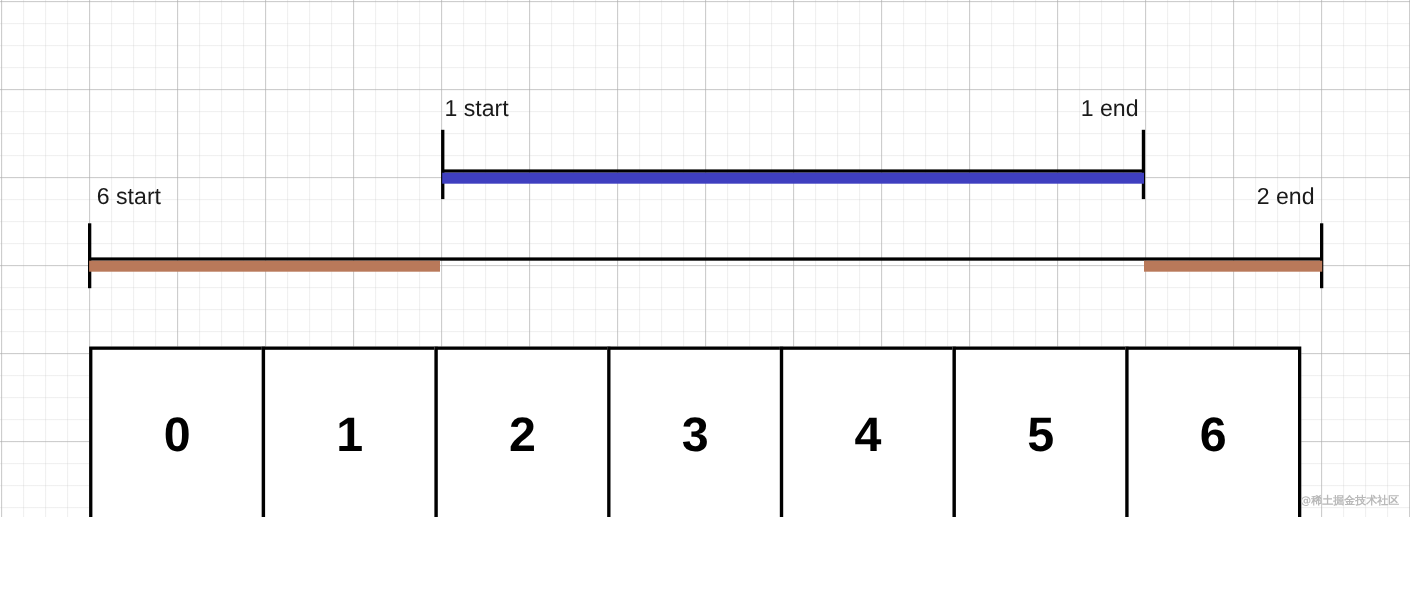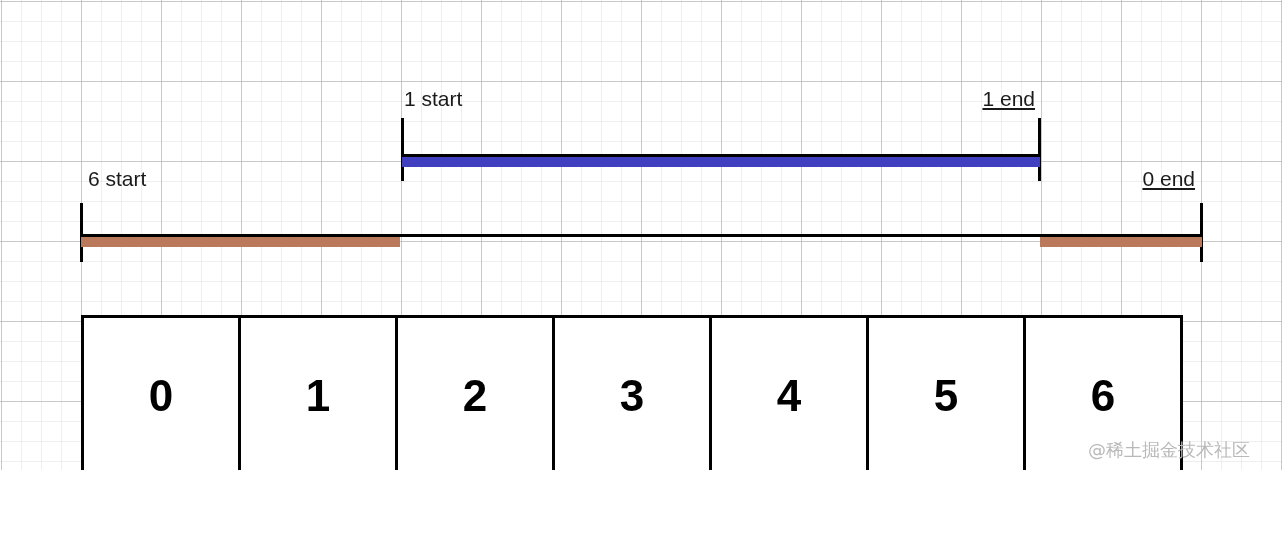--- a/index.html
+++ b/index.html
@@ -39,21 +39,21 @@
 
   
   .ivl-label {
     position: absolute;
     font-size: 21px;
     line-height: 21px;
     color: #1a1a1a;
     white-space: nowrap;
     font-family: "Liberation Sans", sans-serif;
   }
-  .ivl-label.right { text-align: right; text-decoration: underline; }
+  .ivl-label.right { text-align: right; }
 
   
   .rule-black {
     position: absolute;
     height: 3px;
     background: #000000;
   }
   .seg {
     position: absolute;
     height: 10px;
@@ -79,26 +79,27 @@
     font-size: 44px;
     font-weight: bold;
     color: #000000;
     font-family: "Liberation Sans", sans-serif;
   }
   .cell:first-child { margin-left: 0; }
 
   
   .watermark {
     position: absolute;
-    right: 32px;
+    right: 10px;
     bottom: 8px;
-    font-size: 18px;
+    font-size: 10px;
     color: #b9b9b9;
     font-family: "DejaVu Sans", sans-serif;
     white-space: nowrap;
+    font-weight: bold;
   }
 </style>
 </head>
 <body>
 
 <div id="canvas">
 
   <div>
     <div class="ivl-label" style="left:404px; top:88px;">1 start</div>
 
@@ -109,21 +110,21 @@
     <div class="tick" style="left:1038px; top:118px; height:63px;"></div>
 
     <div class="rule-black" style="left:402px; top:154px; width:638px;"></div>
 
     <div class="seg blue" style="left:402px; top:157px; width:638px;"></div>
   </div>
 
   <div>
     <div class="ivl-label" style="left:88px; top:168px;">6 start</div>
 
-    <div class="ivl-label right" style="left:995px; top:168px; width:200px;">0 end</div>
+    <div class="ivl-label right" style="left:995px; top:168px; width:200px;">2 end</div>
 
     <div class="tick" style="left:80px; top:203px; height:59px;"></div>
 
     <div class="tick" style="left:1200px; top:203px; height:59px;"></div>
 
     <div class="rule-black" style="left:81px; top:234px; width:1121px;"></div>
 
     <div class="seg orange" style="left:81px; top:237px; width:319px;"></div>
 
     <div class="seg orange" style="left:1040px; top:237px; width:162px;"></div>

